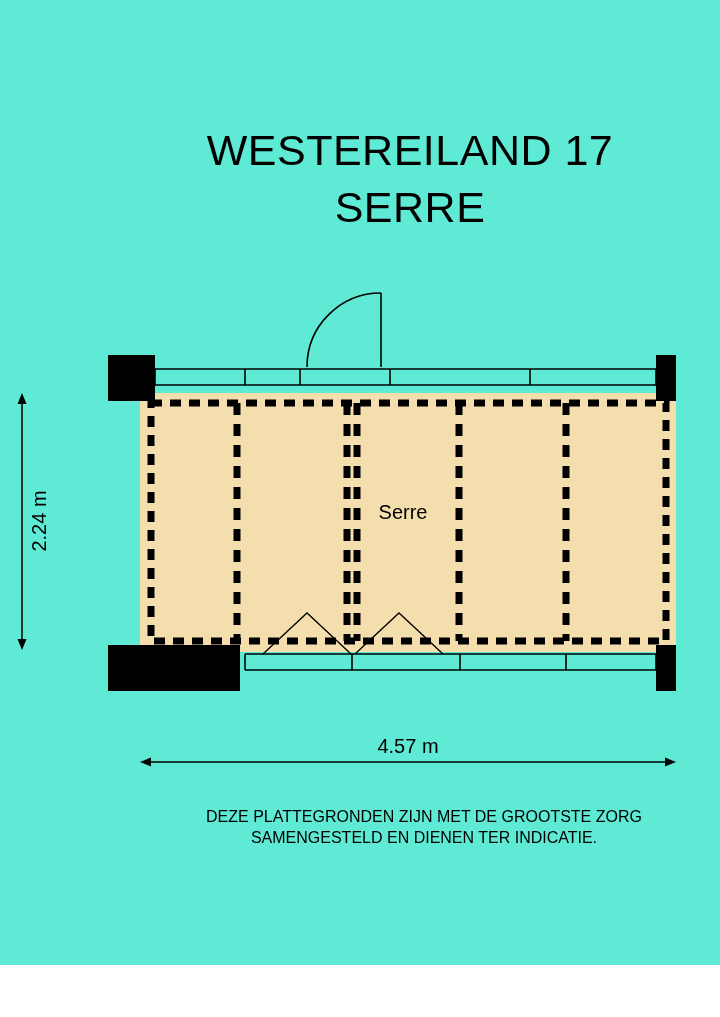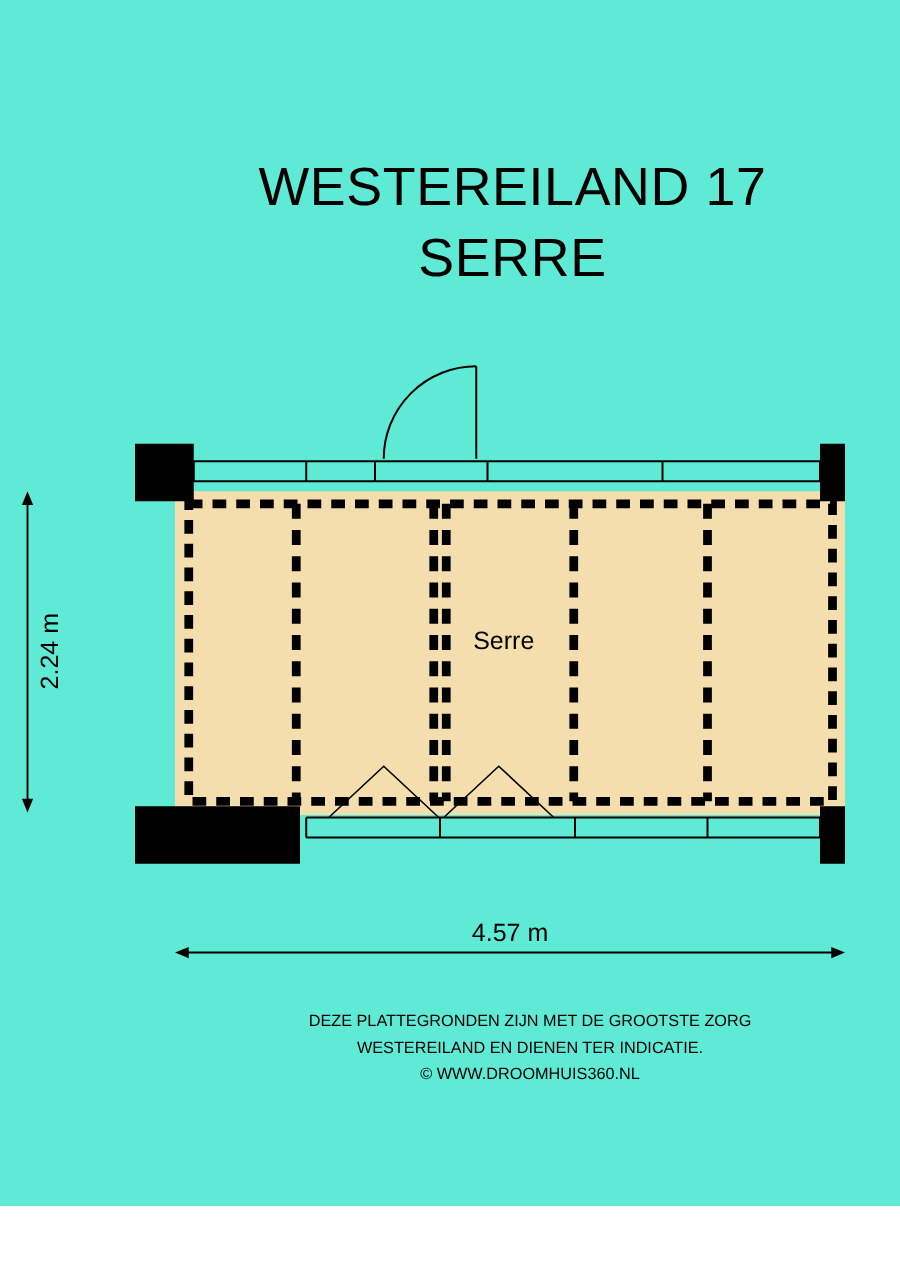--- a/index.html
+++ b/index.html
@@ -30,21 +30,21 @@
       left: 0; top: 0;
       width: 720px;
       height: 1017px;
     }
     .footer {
       position: absolute;
       top: 806px;
       left: 128px;
       right: 0;
       text-align: center;
-      font-size: 13px;
+      font-size: 16px;
       line-height: 21px;
       font-weight: 400;
       color: #000;
     }
     .dim-text {
       font-family: "Liberation Sans", sans-serif;
       font-size: 20px;
       fill: #000;
     }
     .room-text {
@@ -127,17 +127,16 @@
       <line x1="145" y1="762" x2="671" y2="762" stroke="#000" stroke-width="1.5"></line>
       <polygon points="140,762 151,757.5 151,766.5" fill="#000"></polygon>
       <polygon points="676,762 665,757.5 665,766.5" fill="#000"></polygon>
       <text class="dim-text" x="408" y="753" text-anchor="middle">4.57 m</text>
     </g>
 
   </svg>
 
   <div class="footer">
     <div>DEZE PLATTEGRONDEN ZIJN MET DE GROOTSTE ZORG</div>
-    <div>WESTEREILAND EN DIENEN TER INDICATIE.</div>
-    <div>© WWW.DROOMHUIS360.NL</div>
+    <div>SAMENGESTELD EN DIENEN TER INDICATIE.</div>
   </div>
 
 </div>
 
 </body></html>

